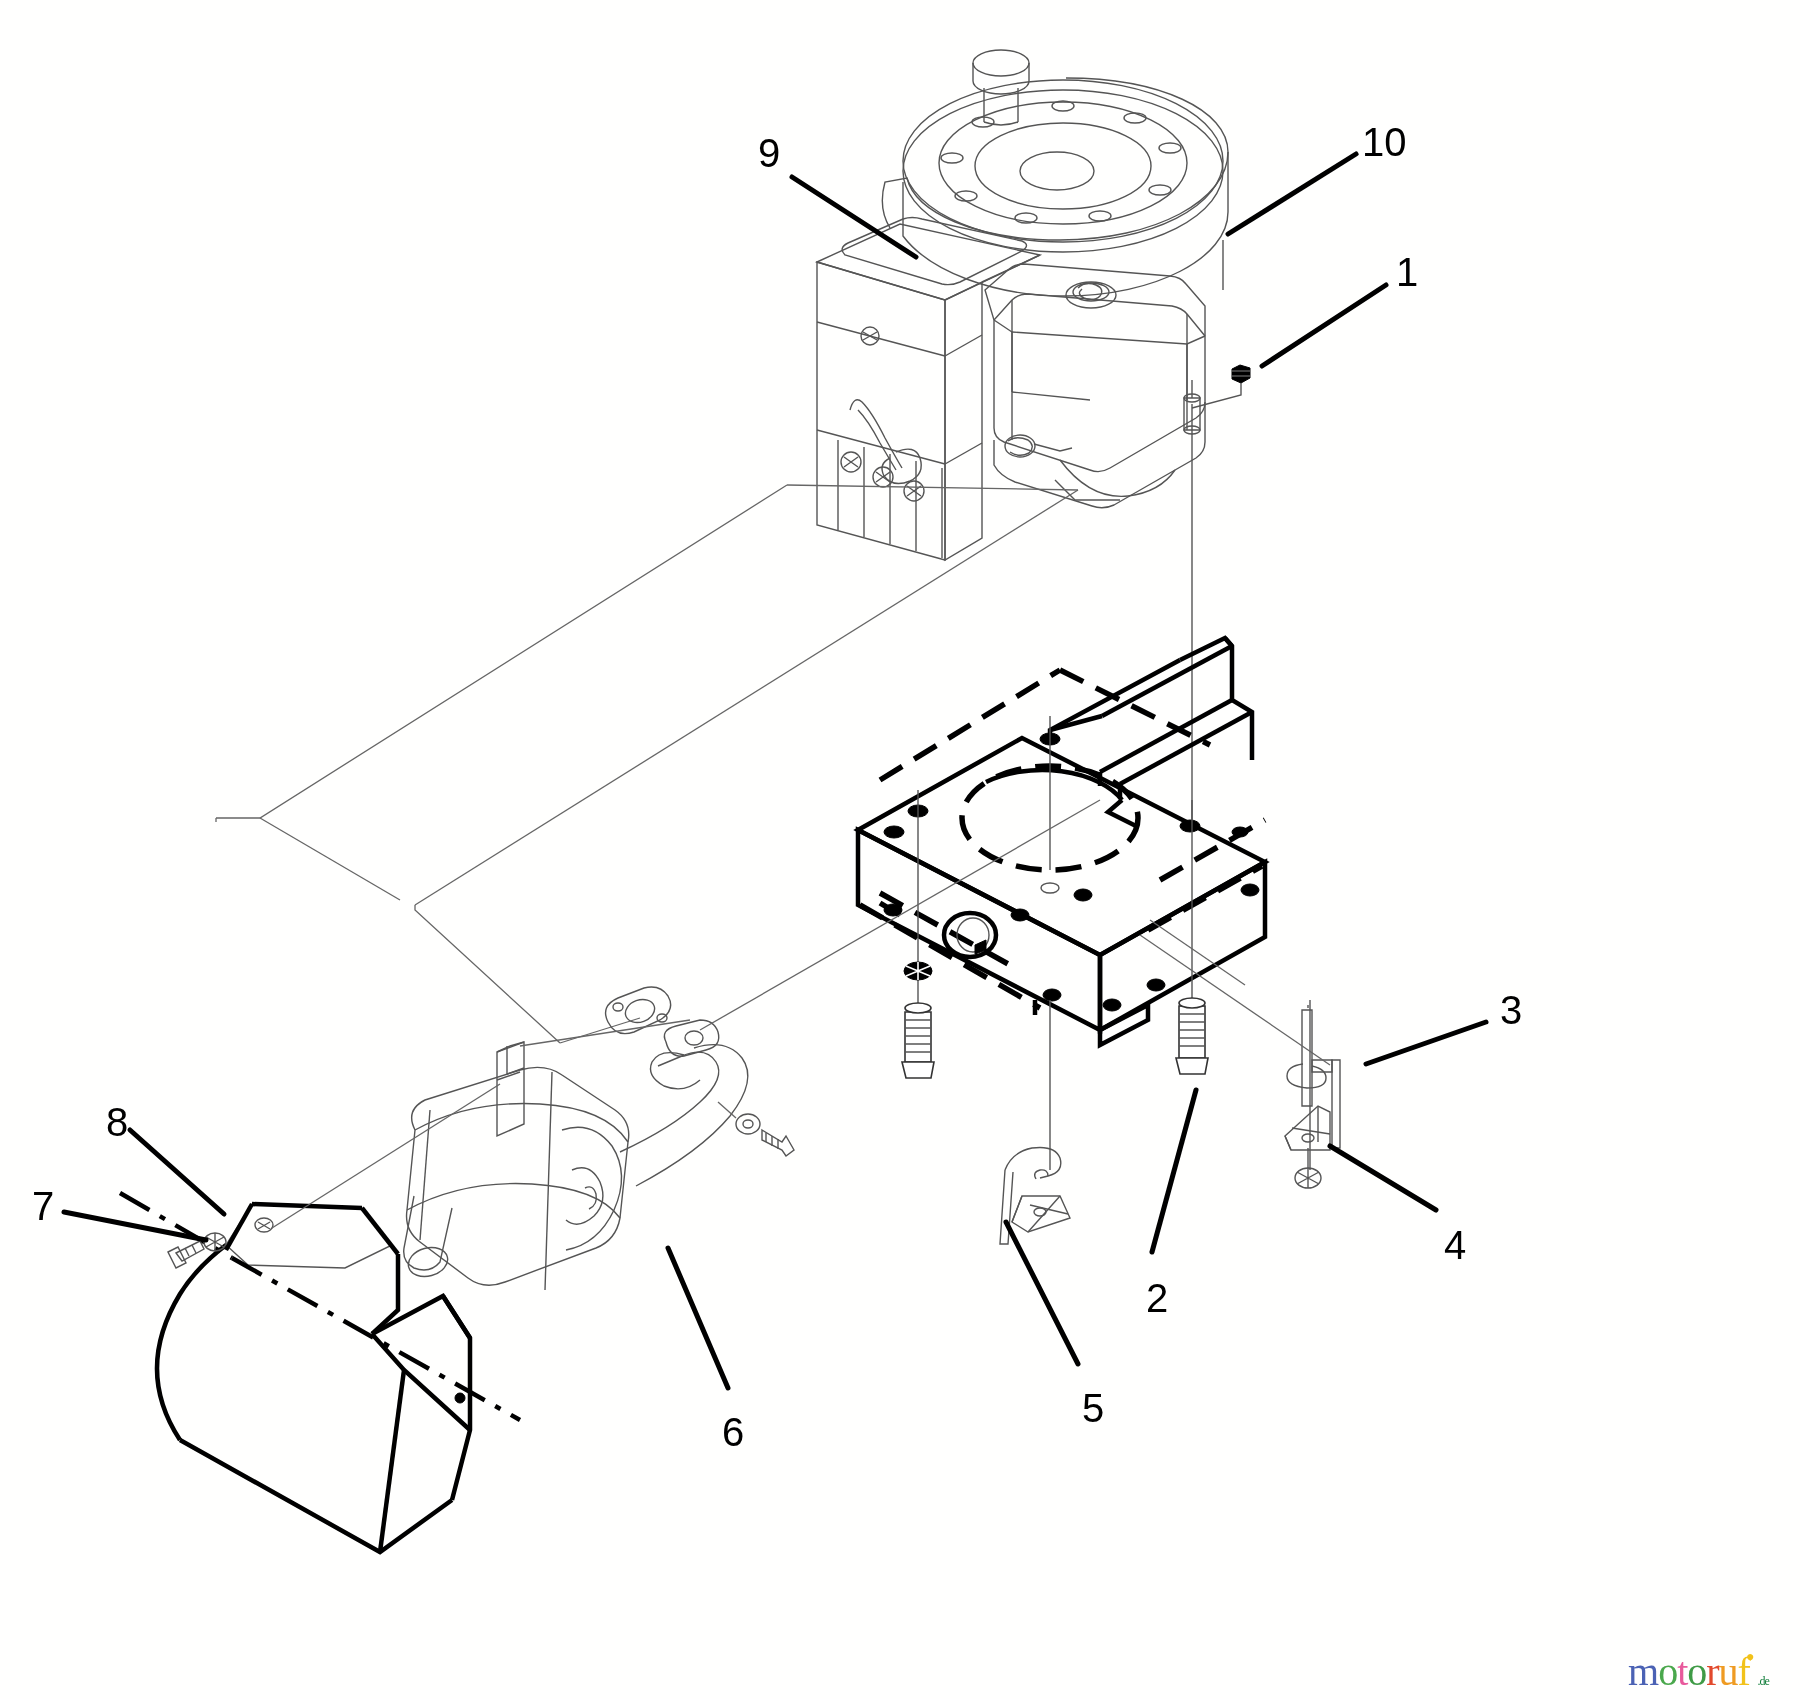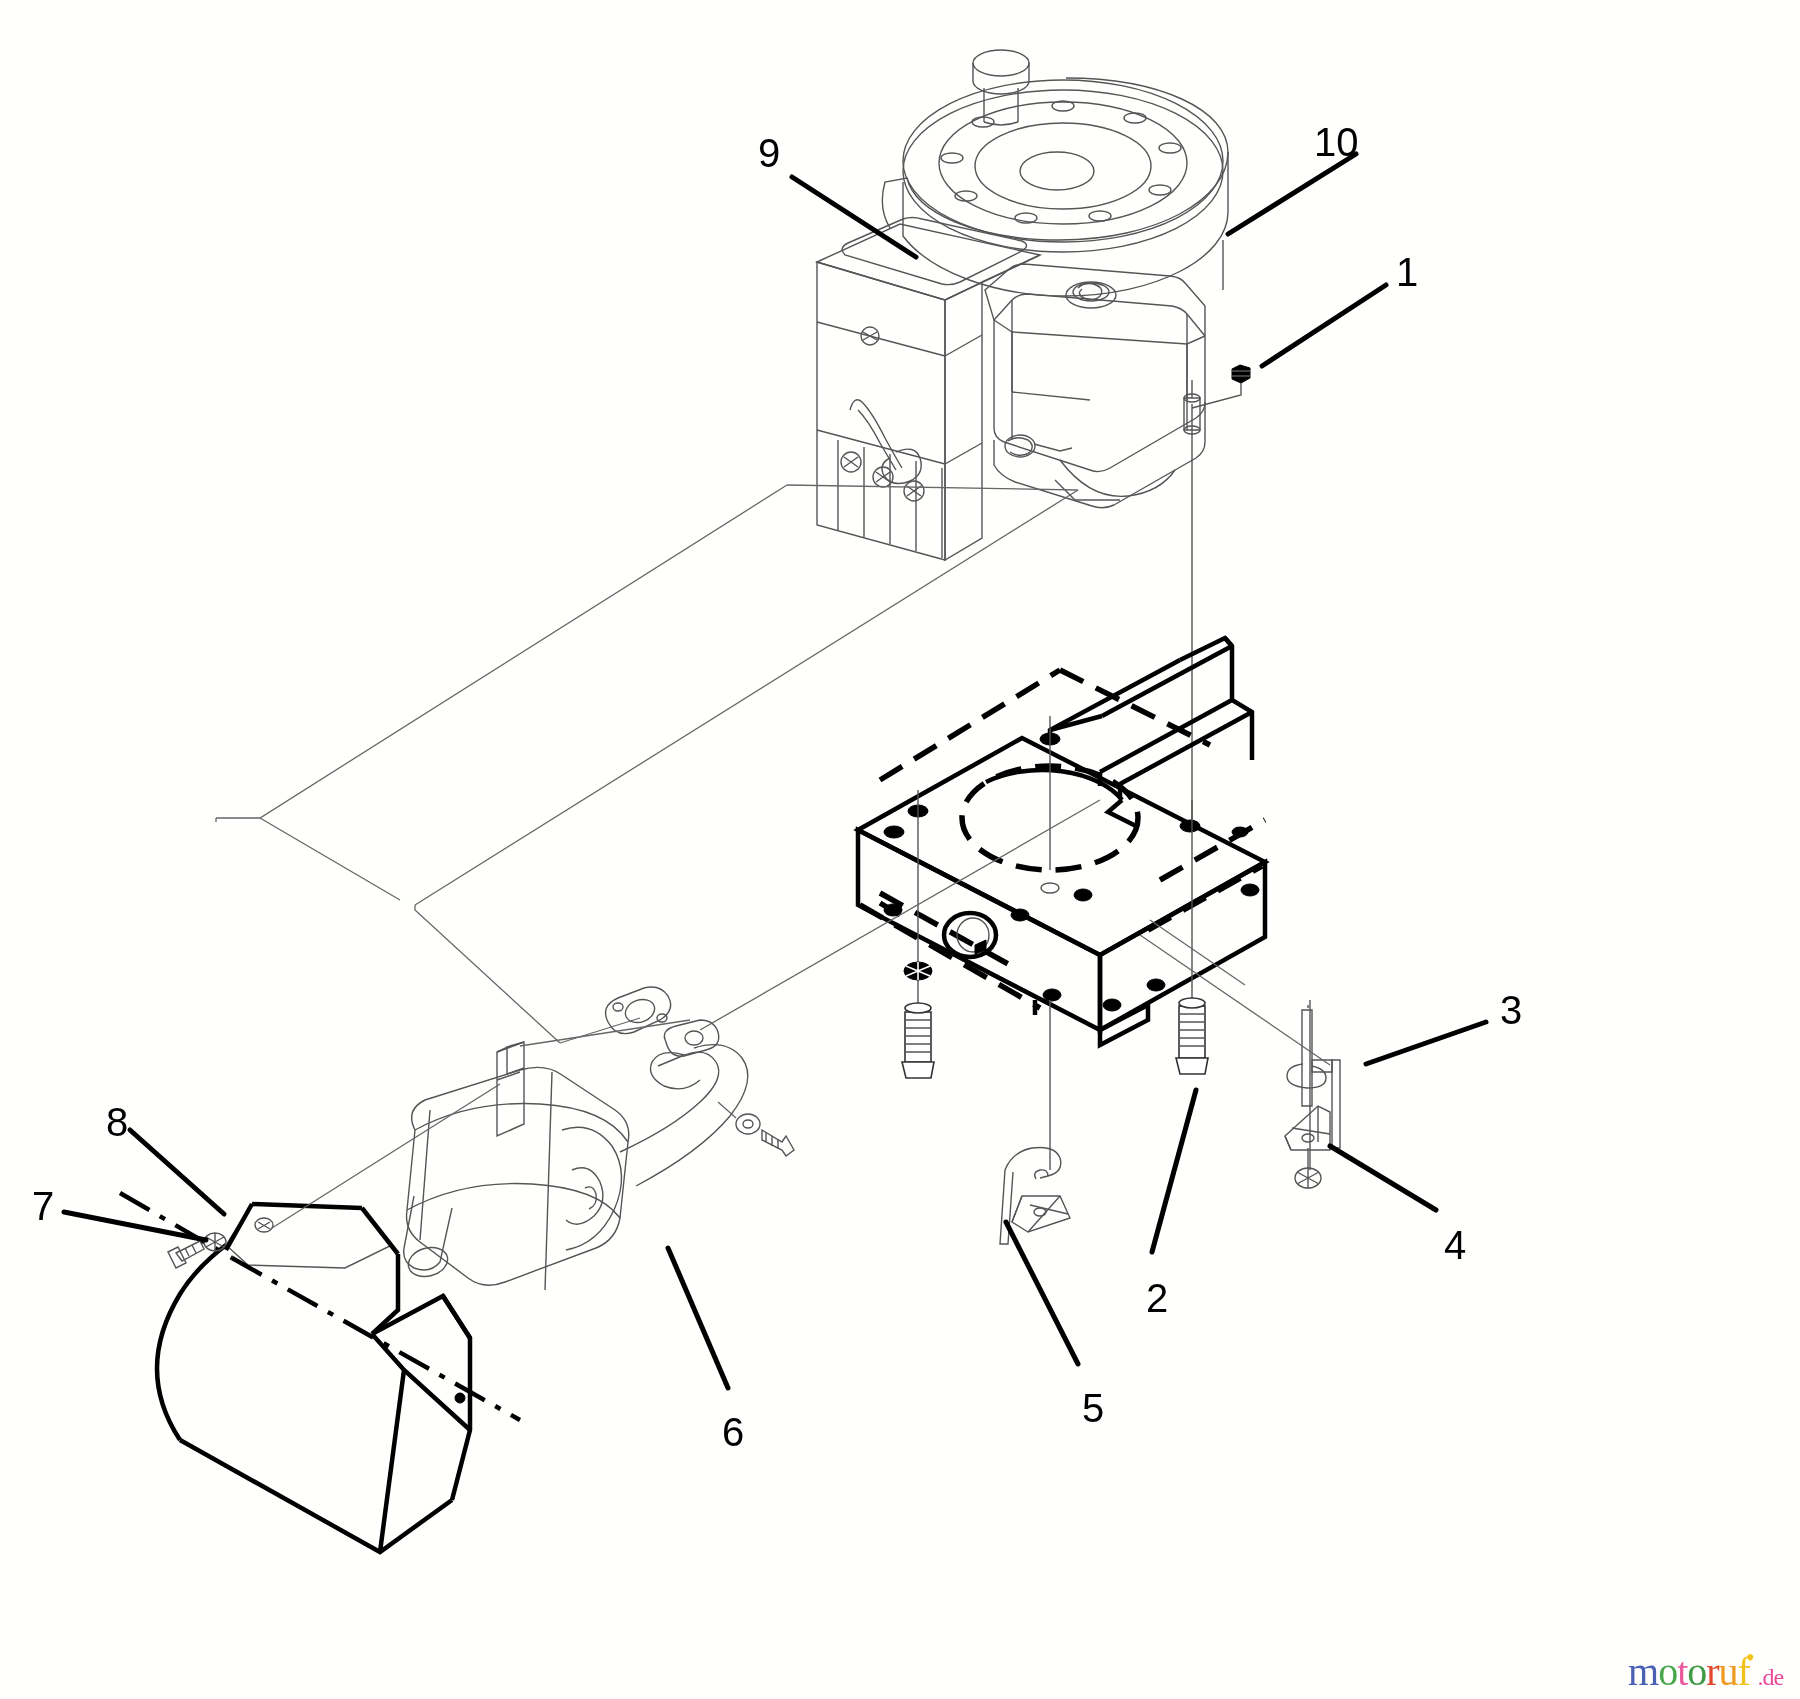--- a/index.html
+++ b/index.html
@@ -41,22 +41,22 @@
     user-select: none;
   }
   #watermark .wm-dot {
     font-size: 14px;
     vertical-align: super;
     position: relative;
     top: -10px;
     left: -4px;
   }
   #watermark .wm-tld {
-    font-size: 24px;
-    color: #ec4899;
+    font-size: 12px;
+    color: #15803d;
   }
 </style>
 </head>
 <body>
 
 <div id="page">
 
   <svg id="diagram-svg" viewBox="0 0 1800 1699">
     <defs>
       <style>
@@ -415,21 +415,21 @@
       <line class="lead" x1="1152" y1="1252" x2="1196" y2="1090"></line>
       <line class="lead" x1="1078" y1="1364" x2="1006" y2="1222"></line>
       <line class="lead" x1="728" y1="1388" x2="668" y2="1248"></line>
       <line class="lead" x1="64" y1="1212" x2="206" y2="1240"></line>
       <line class="lead" x1="130" y1="1130" x2="224" y2="1214"></line>
     </g>
 
   </svg>
 
   <div class="callout-label" style="left:758px; top:133px;">9</div>
-  <div class="callout-label" style="left:1314px; top:122px;">10</div>
+  <div class="callout-label" style="left:1362px; top:122px;">10</div>
   <div class="callout-label" style="left:1396px; top:252px;">1</div>
   <div class="callout-label" style="left:1500px; top:990px;">3</div>
   <div class="callout-label" style="left:1444px; top:1225px;">4</div>
   <div class="callout-label" style="left:1146px; top:1278px;">2</div>
   <div class="callout-label" style="left:1082px; top:1388px;">5</div>
   <div class="callout-label" style="left:722px; top:1412px;">6</div>
   <div class="callout-label" style="left:32px; top:1186px;">7</div>
   <div class="callout-label" style="left:106px; top:1102px;">8</div>
 
   <div id="watermark">

